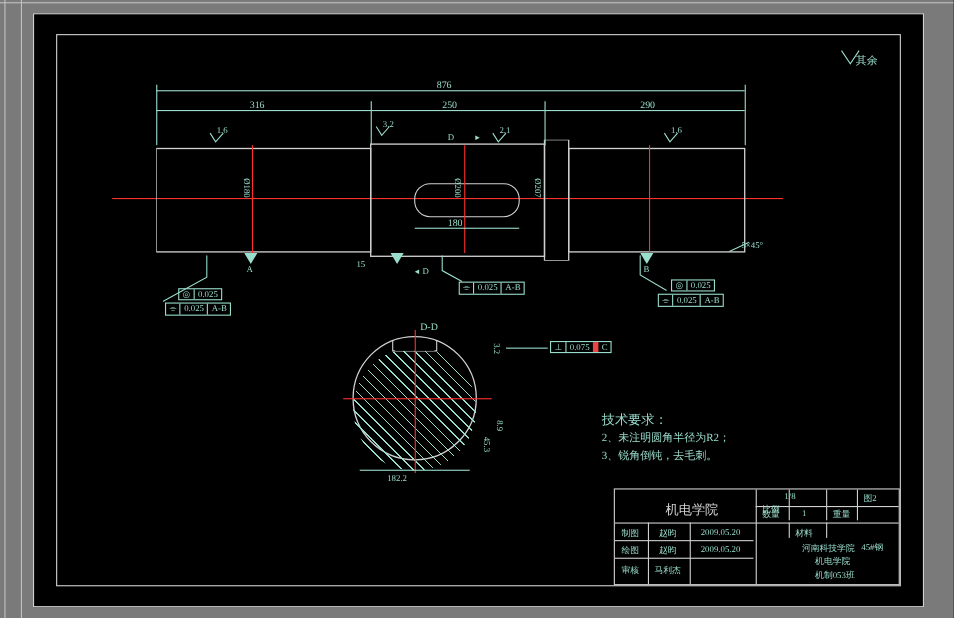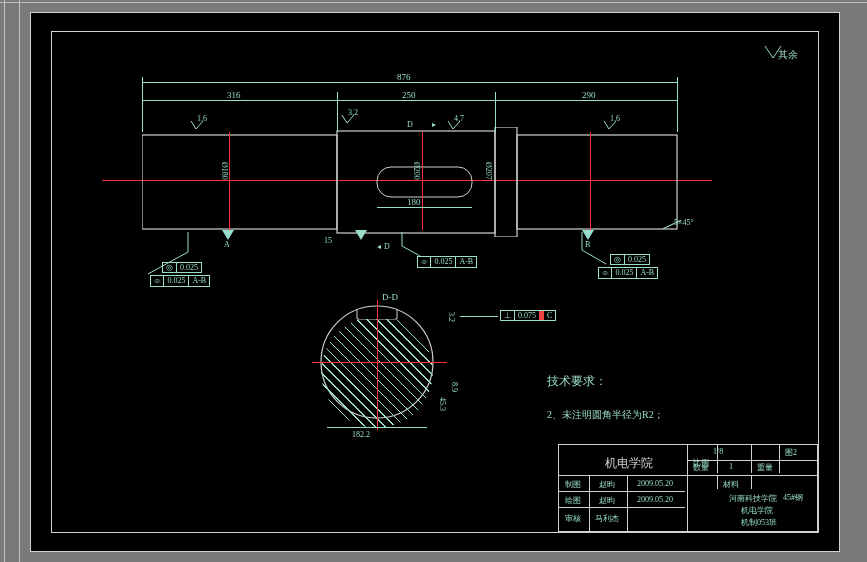--- a/index.html
+++ b/index.html
@@ -72,21 +72,21 @@
   <div class="g" style="top:88px;left:355px;font-size:8px">D</div>
   <div class="g" style="top:88px;left:380px;font-size:8px">▸</div>
   <div class="g" style="top:82px;left:145px;font-size:8px">1.6</div>
   <svg style="left:138px;top:88px;width:14px;height:10px">
         <path d="M1 1 L6 9 L13 1" stroke="#99ddcc" fill="none"></path>
       </svg>
   <div class="g" style="top:76px;left:296px;font-size:8px">3.2</div>
   <svg style="left:289px;top:82px;width:14px;height:10px">
         <path d="M1 1 L6 9 L13 1" stroke="#99ddcc" fill="none"></path>
       </svg>
-  <div class="g" style="top:82px;left:402px;font-size:8px">4.7</div>
+  <div class="g" style="top:82px;left:402px;font-size:8px">2.1</div>
   <svg style="left:395px;top:88px;width:14px;height:10px">
         <path d="M1 1 L6 9 L13 1" stroke="#99ddcc" fill="none"></path>
       </svg>
   <div class="g" style="top:82px;left:558px;font-size:8px">1.6</div>
   <svg style="left:551px;top:88px;width:14px;height:10px">
         <path d="M1 1 L6 9 L13 1" stroke="#99ddcc" fill="none"></path>
       </svg>
 
   <div class="vtxt" style="top:130px;left:168px">Ø180</div>
   <div class="vtxt" style="top:130px;left:360px">Ø200</div>
@@ -169,22 +169,23 @@
   <div class="vtxt" style="top:365px;left:386px">45.3</div>
 
   <div class="gl" style="top:284px;left:408px;width:38px;height:1px"></div>
   <div class="g" style="top:278px;left:448px;border:1px solid #99ddcc;padding:0 3px;display:flex;font-size:8px">
     <span style="border-right:1px solid #99ddcc;padding-right:3px">⊥</span>
     <span style="border-right:5px solid #ef4444;padding:0 3px">0.075</span>
     <span style="padding-left:3px">C</span>
   </div>
 
   <div class="tech" style="top:340px;left:495px">
-    <div style="font-size:12px;margin-bottom:16px">技术要求：</div>
+    <div style="font-size:12px;margin-bottom:0">技术要求：</div>
     <div>2、未注明圆角半径为R2；</div>
+    <div>3、锐角倒钝，去毛刺。</div>
   </div>
 
   <div class="title-block">
     <div class="tb-v" style="left:30px;top:30px"></div>
     <div class="tb-v" style="left:68px;top:30px"></div>
     <div class="tb-v" style="left:128px;top:0"></div>
     <div class="tb-v" style="left:158px;top:0;bottom:58px"></div>
     <div class="tb-v" style="left:192px;top:0;bottom:58px"></div>
     <div class="tb-v" style="left:192px;top:30px;bottom:42px"></div>
     <div class="tb-v" style="left:220px;top:0;bottom:58px"></div>

